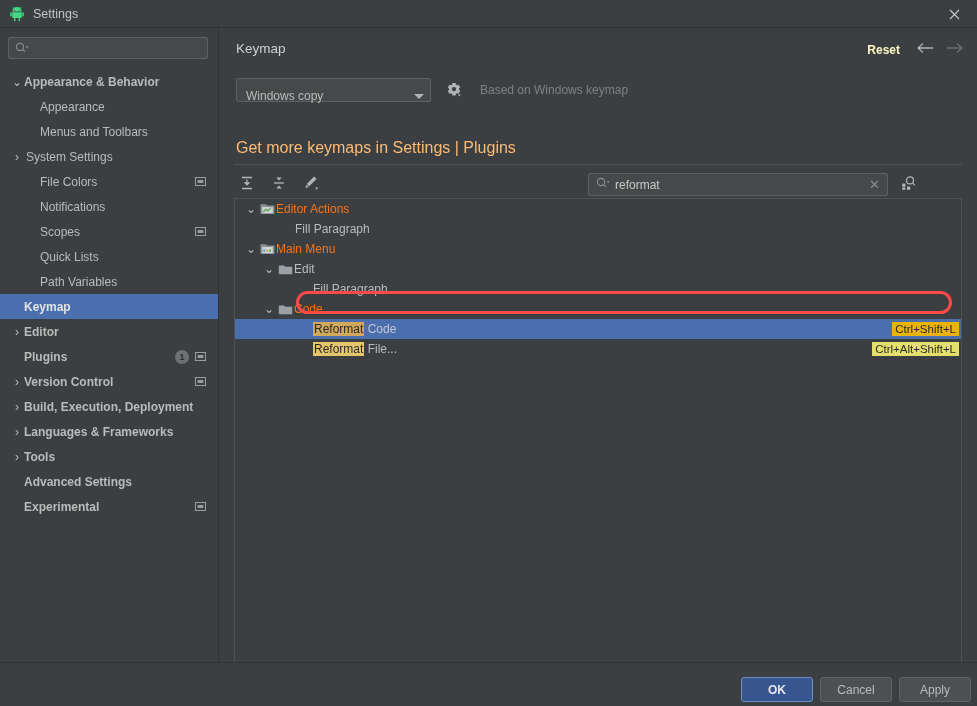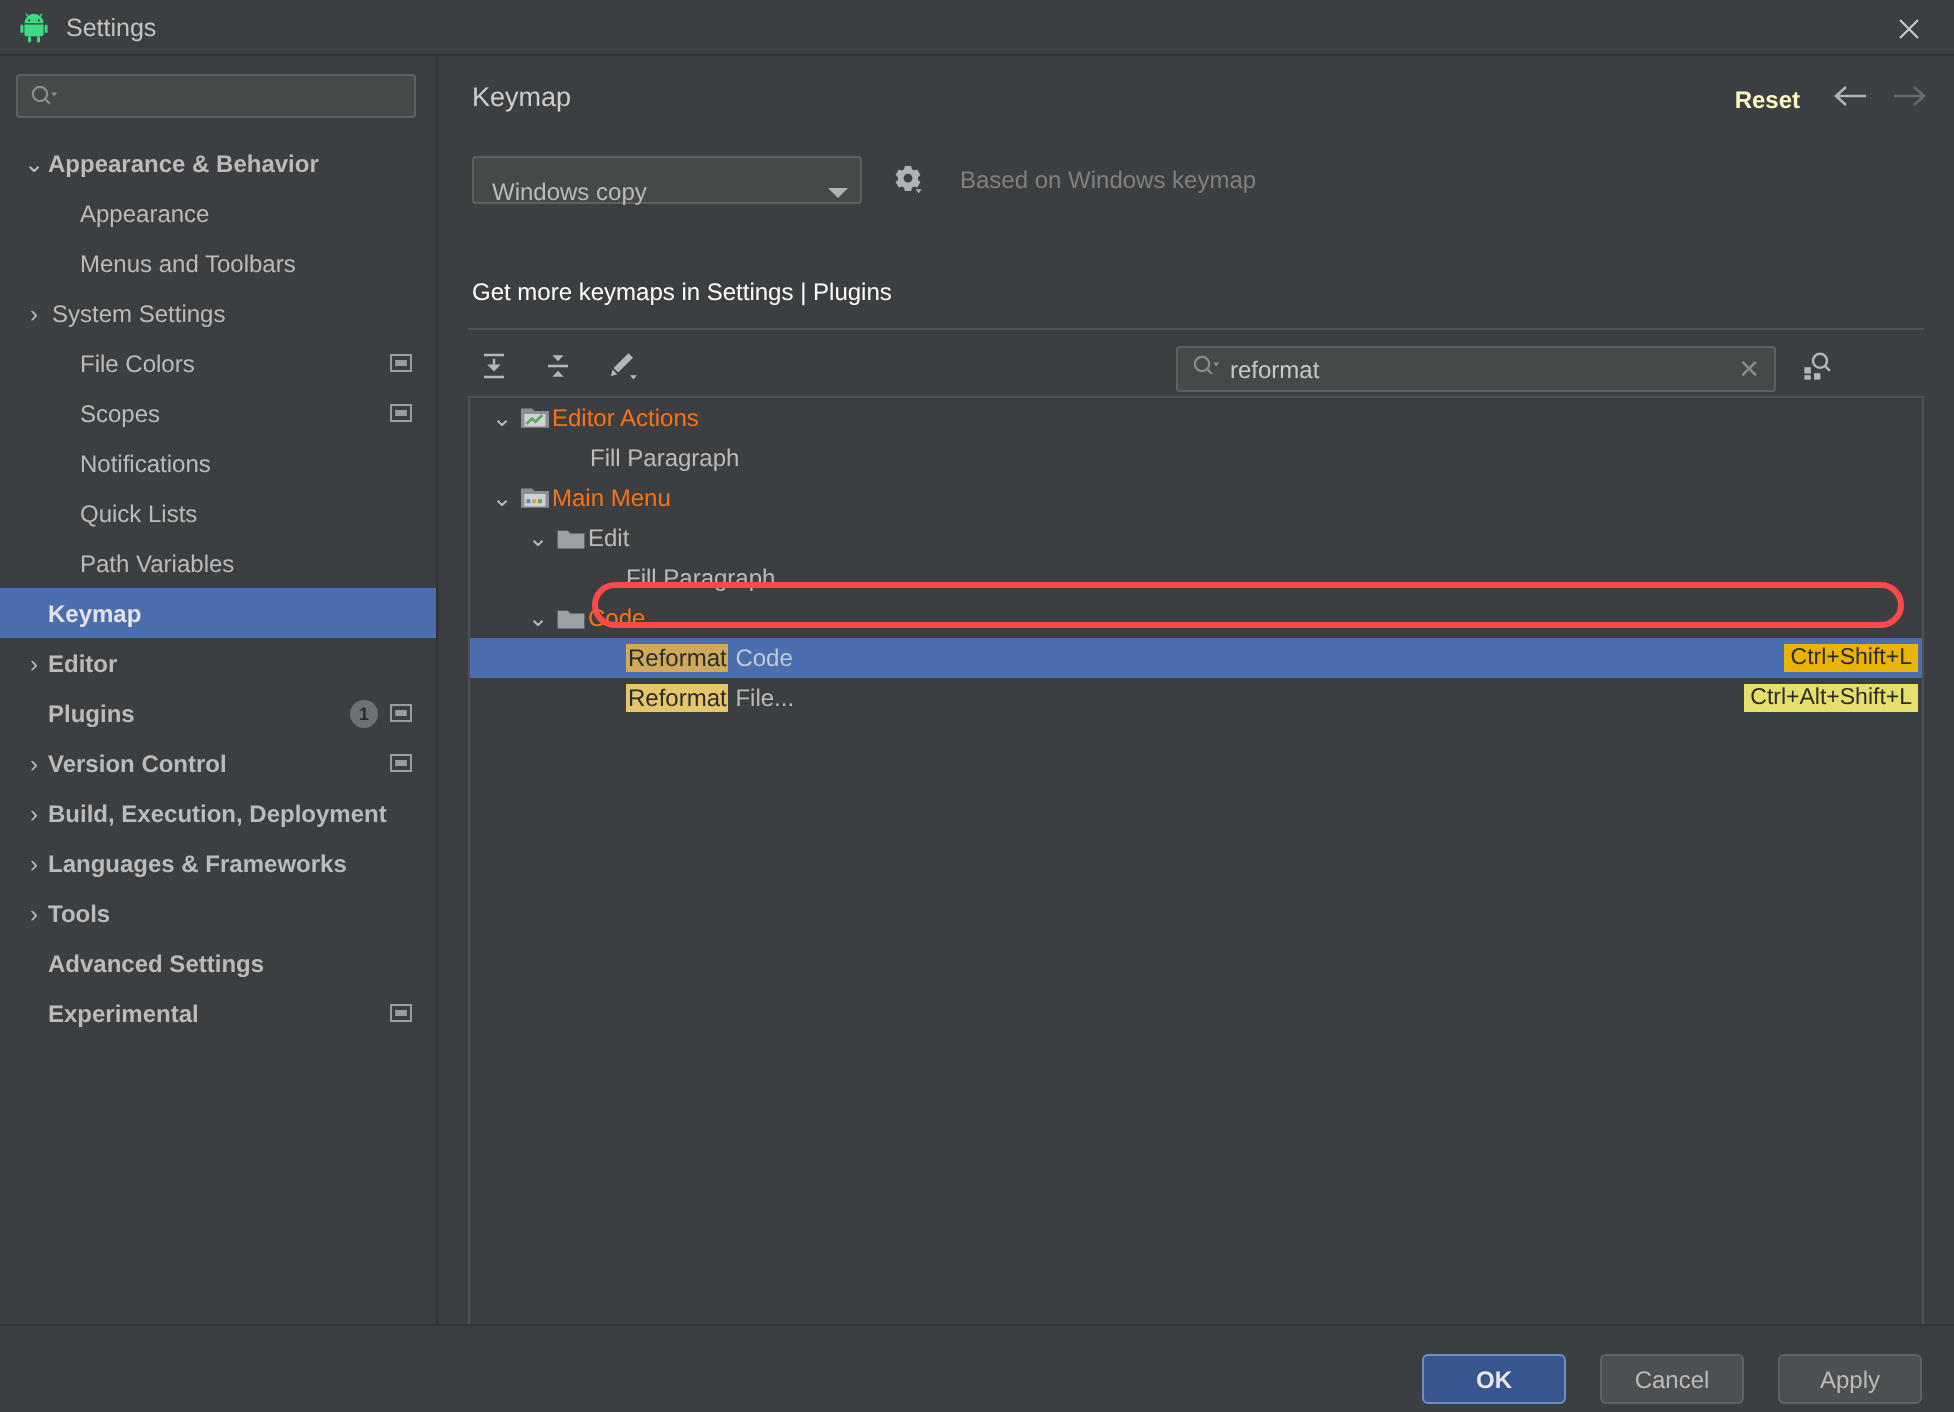--- a/index.html
+++ b/index.html
@@ -84,21 +84,21 @@
   .keymap-row { position: absolute; left: 16px; top: 50px; display: flex; align-items: center; }
   .combo {
     width: 195px; height: 24px; background: #45494a;
     border: 1px solid #5e6060; border-radius: 2px;
     display: flex; align-items: center; padding: 12px 6px 0 9px; cursor: pointer;
   }
   .combo .cval { flex: 1; color: #bbbbbb; font-size: 12px; }
   .gear { margin-left: 15px; cursor: pointer; display: flex; }
   .based-txt { margin-left: 18px; color: #808080; font-size: 12px; }
 
-  .getmore { position: absolute; left: 16px; top: 111px; color: #ffffff; font-size: 12px; cursor: pointer; }
+  .getmore { position: absolute; left: 16px; top: 111px; color: #fdba74; font-size: 16px; cursor: pointer; }
 
   .sep { position: absolute; left: 14px; top: 136px; width: 728px; height: 1px; background: #4e5254; }
 
   .tbar { position: absolute; left: 16px; top: 144px; display: flex; align-items: center; gap: 10px; }
   .tbtn { width: 22px; height: 22px; display: flex; align-items: center; justify-content: center; cursor: pointer; }
 
   .searchbox {
     position: absolute; left: 368px; top: 145px; width: 300px; height: 23px;
     background: #45494a; border: 1px solid #5e6060; border-radius: 2px;
     display: flex; align-items: center; padding: 0 5px 0 7px;
@@ -134,21 +134,21 @@
   .trow.sel .shortcut { background: #eab308; }
 
   
   .annot {
     position: absolute; left: 296px; top: 291px; width: 656px; height: 23px;
     border: 3px solid #fc4a48; border-radius: 12px; pointer-events: none;
   }
 
   
   .footer { position: absolute; left: 0; top: 662px; width: 977px; height: 44px; background: #3c3f41; border-top: 1px solid #323232; }
-  .btns { position: absolute; right: 16px; top: 14px; display: flex; gap: 17px; text-align: right; }
+  .btns { position: absolute; right: 6px; top: 14px; display: flex; gap: 7px; text-align: right; }
   .btn {
     min-width: 72px; height: 25px; padding: 0 14px;
     border-radius: 3px; border: 1px solid #5e6264; background: #4c5052;
     color: #bbbbbb; font-size: 12px; font-family: "Liberation Sans", sans-serif;
     display: flex; align-items: center; justify-content: center; cursor: pointer;
   }
   .btn.primary { background: #37568f; border: 1px solid #6e8fc4; color: #e8e8e8; font-weight: bold; }
 </style>
 </head>
 <body>
@@ -209,31 +209,31 @@
           <span class="lbl">File Colors</span>
           <span class="rightbox">
             <svg class="sq-icon" width="11" height="11" viewBox="0 0 11 11">
               <rect x="0.5" y="1.5" width="10" height="8" fill="none" stroke="#9a9da0" stroke-width="1"></rect>
               <rect x="2.6" y="4" width="5.8" height="3" fill="#9a9da0"></rect>
             </svg>
           </span>
         </div>
         <div class="side-item">
           <span style="width:30px;display:inline-block;text-align:center;"></span>
+          <span class="lbl">Notifications</span>
+        </div>
+        <div class="side-item">
+          <span style="width:30px;display:inline-block;text-align:center;"></span>
           <span class="lbl">Scopes</span>
           <span class="rightbox">
             <svg class="sq-icon" width="11" height="11" viewBox="0 0 11 11">
               <rect x="0.5" y="1.5" width="10" height="8" fill="none" stroke="#9a9da0" stroke-width="1"></rect>
               <rect x="2.6" y="4" width="5.8" height="3" fill="#9a9da0"></rect>
             </svg>
           </span>
-        </div>
-        <div class="side-item">
-          <span style="width:30px;display:inline-block;text-align:center;"></span>
-          <span class="lbl">Notifications</span>
         </div>
         <div class="side-item">
           <span style="width:30px;display:inline-block;text-align:center;"></span>
           <span class="lbl">Quick Lists</span>
         </div>
         <div class="side-item">
           <span style="width:30px;display:inline-block;text-align:center;"></span>
           <span class="lbl">Path Variables</span>
         </div>
         <div class="side-item selected bold">

